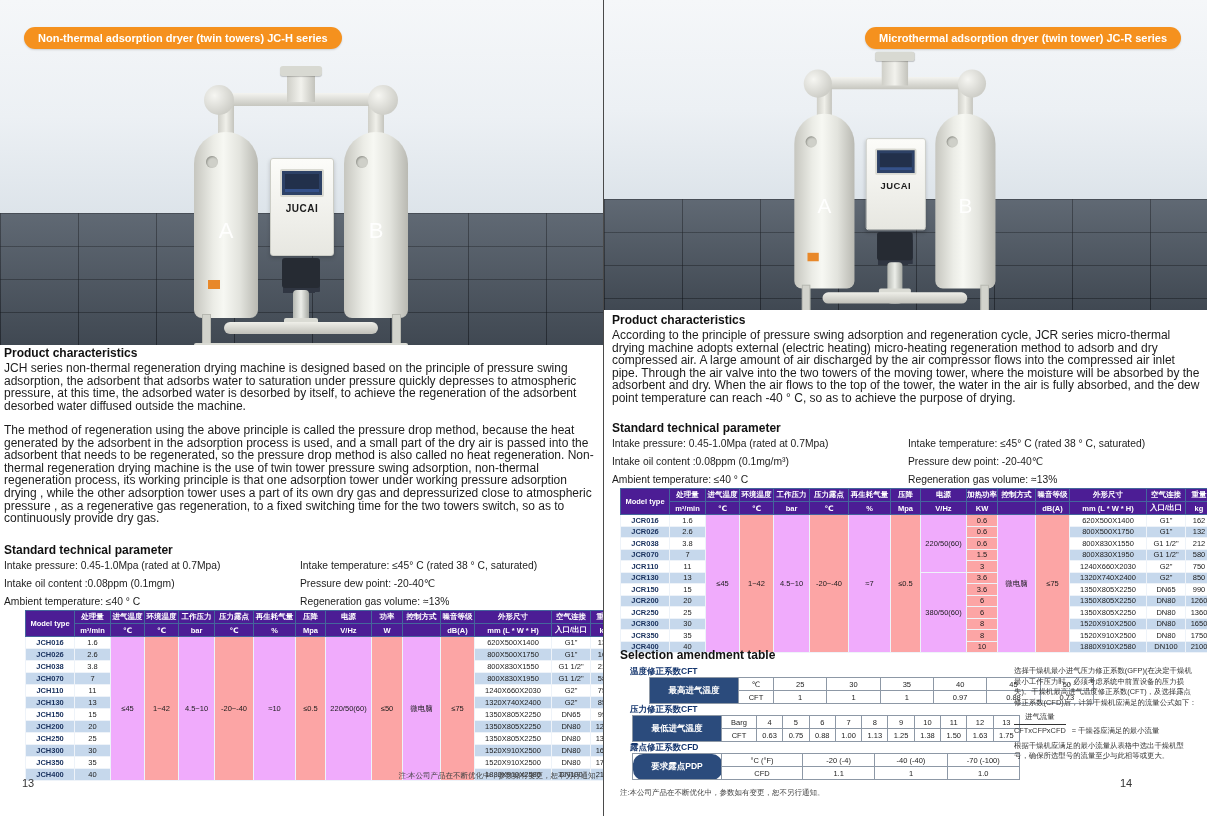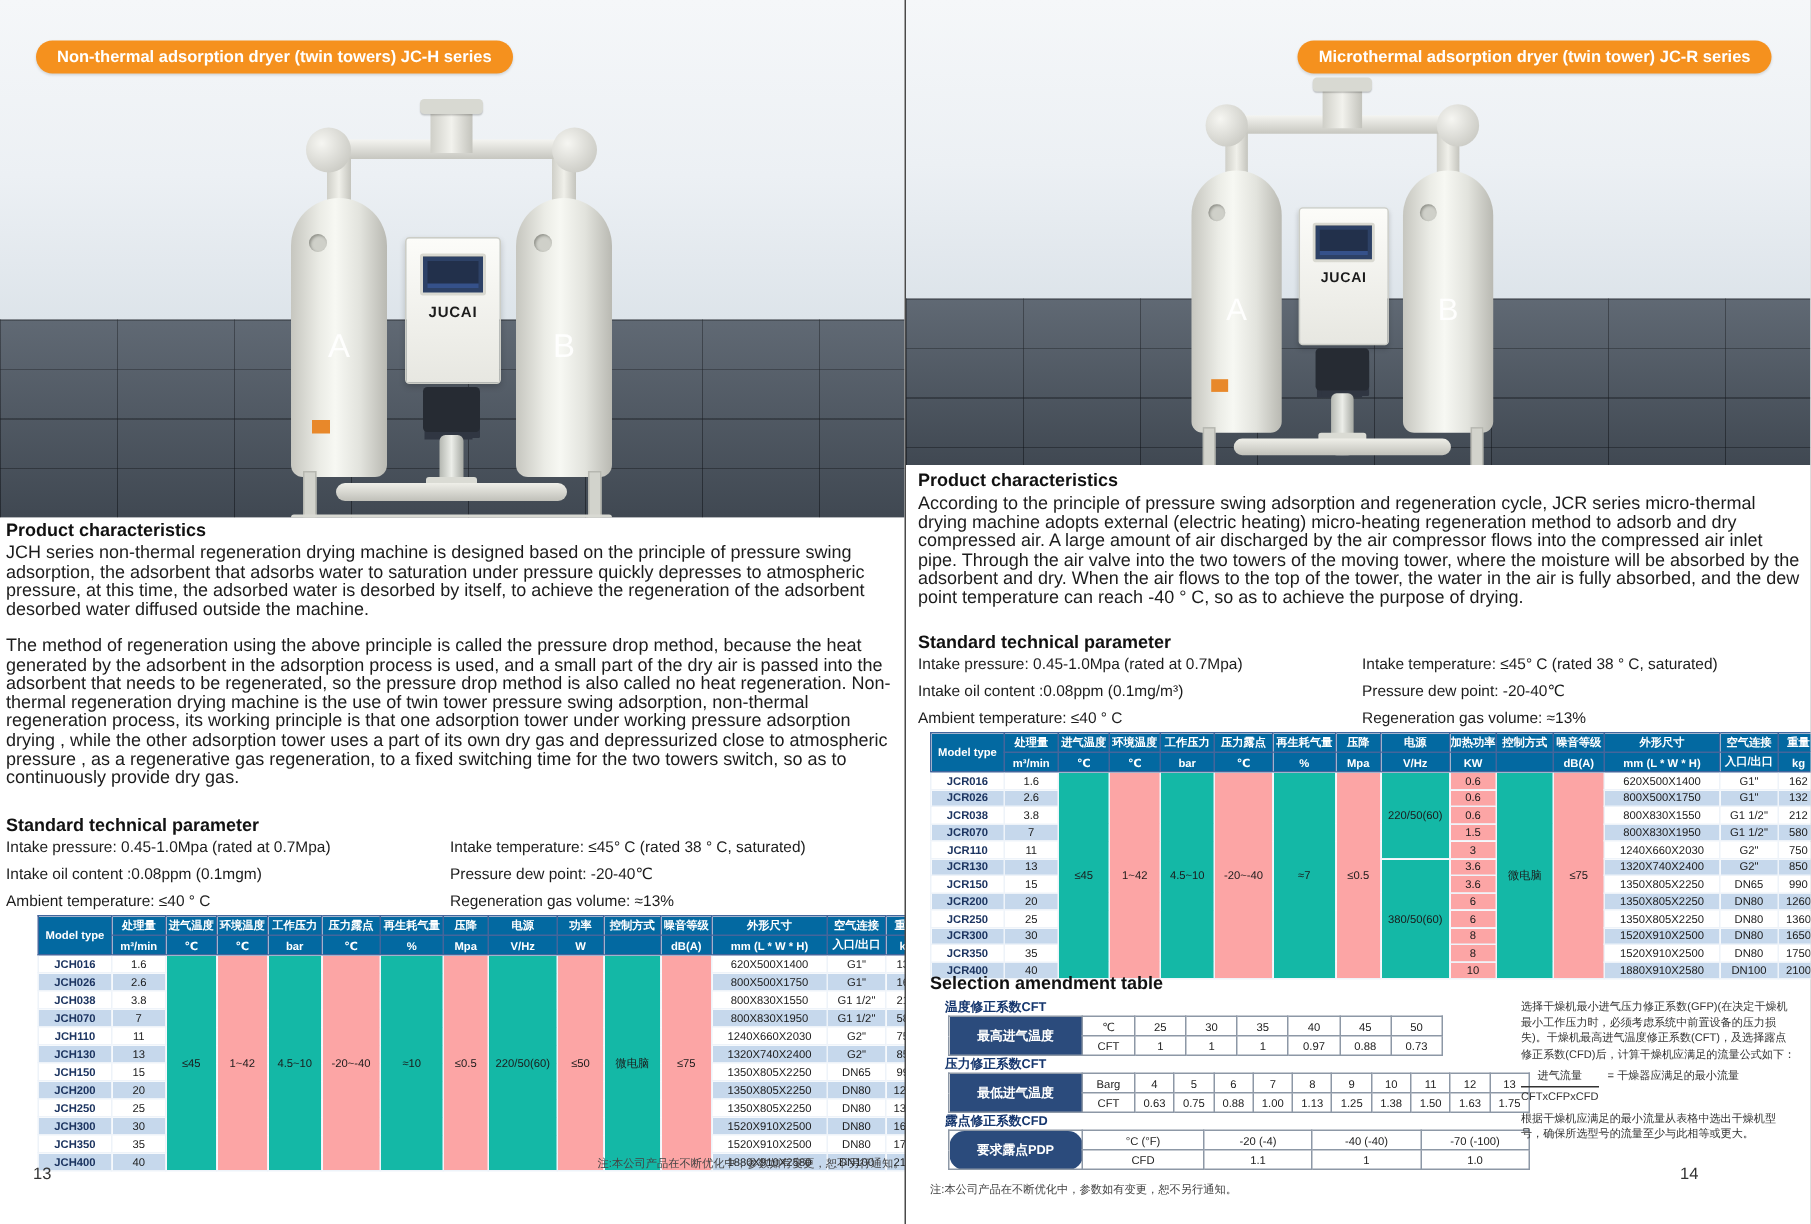--- a/index.html
+++ b/index.html
@@ -82,41 +82,41 @@
   .body{position:absolute;margin:0;font-size:12px;line-height:12.6px;color:#1c1c1c;width:594px;}
   .params{position:absolute;display:flex;font-size:10.3px;color:#1c1c1c;}
   .pcol{display:flex;flex-direction:column;}
   .pcol div{height:18px;line-height:18px;white-space:nowrap;}
   .note{position:absolute;font-size:7.5px;color:#444;}
   .pageno{position:absolute;font-size:11px;color:#333;}
 
   
   table.spec{position:absolute;border-collapse:collapse;table-layout:fixed;
              font-size:7.5px;color:#1b1b1b;}
-  table.spec th{background:#0369a1;color:#fff;font-weight:bold;border:1px solid #44669c;
+  table.spec th{background:#4c1d95;color:#fff;font-weight:bold;border:1px solid #44669c;
                 padding:0;text-align:center;height:12px;overflow:hidden;white-space:nowrap;}
   table.spec td{border:1px solid #eef3f9;padding:0;text-align:center;overflow:hidden;
                 white-space:nowrap;background:#fff;}
   #spec-left td{height:11px;} #spec-right td{height:10.5px;}
   table.spec td.rowcell{background:#fff;}
   table.spec tr.alt td.rowcell{background:#C6D8EC;}
   table.spec td.mcol{color:#1c3460;font-weight:bold;}
-  table.spec td.colA{background:#14b8a6;}
+  table.spec td.colA{background:#f0abfc;}
   table.spec td.colB{background:#fca5a5;}
   #spec-left{left:25px;top:610px;width:578px;}
   #spec-right{left:16px;top:488px;width:581px;}
 
   
   .cap{position:absolute;font-weight:bold;font-size:8.5px;color:#15366e;}
   table.amend{position:absolute;border-collapse:collapse;table-layout:fixed;font-size:7.5px;color:#222;}
   table.amend td{border:1px solid #8d98a6;text-align:center;height:12px;padding:0;background:#fff;
                  overflow:hidden;white-space:nowrap;}
   table.amend td.lbl{background:#2B4B7C;color:#fff;font-weight:bold;font-size:8.5px;}
   .sidetext{position:absolute;left:410px;top:666px;width:184px;font-size:7.4px;line-height:10.6px;color:#333;}
-  .formula{display:flex;align-items:flex-start;margin:4px 0;}
+  .formula{display:flex;align-items:flex-end;margin:4px 0;}
   .frac{display:inline-block;text-align:center;}
   .frac .num{display:block;border-bottom:1px solid #333;padding:0 4px 1px;}
   .frac .den{display:block;padding-top:1px;}
   .fres{margin-left:6px;}
 </style>
 </head>
 <body>
 
 <div class="page" id="page-left">
   <div class="photo photo-left">
@@ -500,21 +500,21 @@
           <td class="rowcell">1880X910X2580</td>
           <td class="rowcell">DN100</td>
           <td class="rowcell">2100</td>
         </tr>
       </tbody>
   </table>
 
   <h3 class="hsec" style="left:16px;top:648px;">Selection amendment table</h3>
 
   <div class="cap" style="left:26px;top:666px;">温度修正系数CFT</div>
-  <table class="amend" id="amend-0" style="left:28px;top:677px;width:330px;">
+  <table class="amend" id="amend-0" style="left:45px;top:677px;width:445px;">
       <tbody>
         <tr>
           <td class="lbl" rowspan="2" style="width: 88px;">最高进气温度</td>
           <td style="width: 34px;">℃</td>
           <td>25</td>
           <td>30</td>
           <td>35</td>
           <td>40</td>
           <td>45</td>
           <td>50</td>

